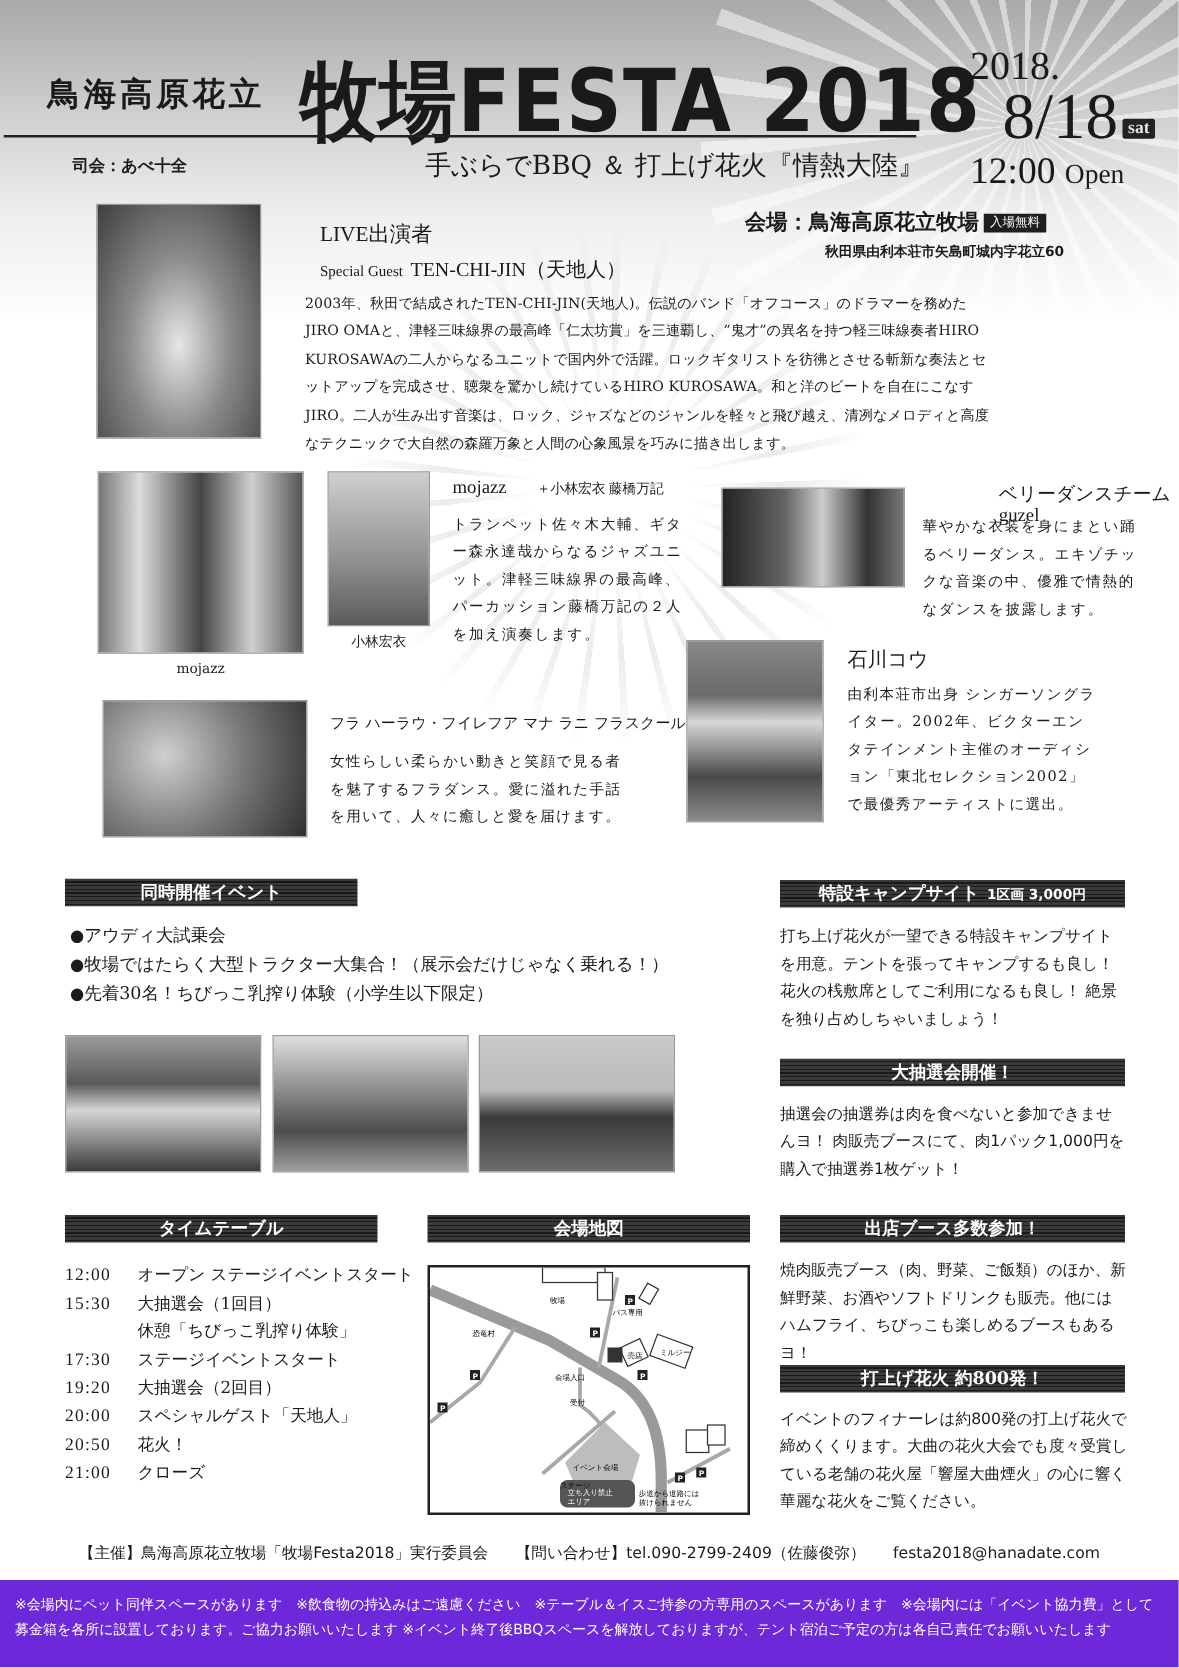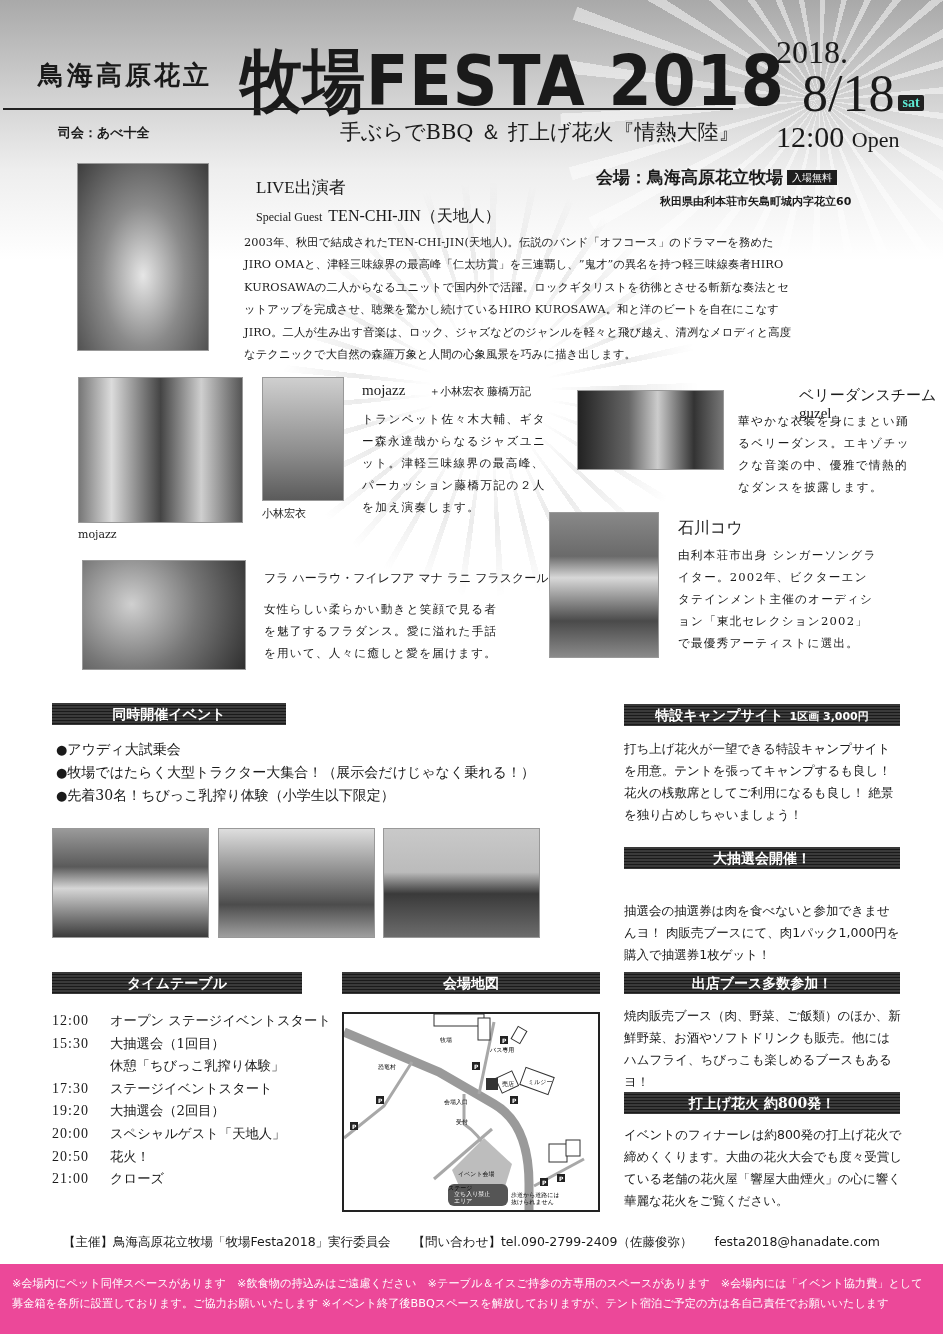--- a/index.html
+++ b/index.html
@@ -17,40 +17,40 @@
 
   
   .h-pre { position: absolute; left: 38px; top: 58px; font-family: "DejaVu Sans", sans-serif; font-weight: bold; font-size: 26px; letter-spacing: 3px; }
   .h-title { position: absolute; left: 240px; top: 34px; font-family: "DejaVu Sans", sans-serif; font-weight: bold; font-size: 62px; letter-spacing: 1px; transform: scaleY(1.12); transform-origin: left top; }
   .h-rule { position: absolute; left: 3px; top: 108px; width: 730px; border-top: 2px solid #222; }
   .h-mc { position: absolute; left: 58px; top: 124px; font-size: 13px; font-weight: bold; }
   .h-sub { position: absolute; left: 340px; top: 118px; font-size: 21px; }
   .h-date { position: absolute; left: 776px; top: 36px; font-family: "Liberation Serif", serif; }
   .h-year { font-size: 32px; line-height: 32px; }
   .h-md { font-size: 52px; line-height: 52px; display: inline-block; margin-left: 26px; }
-  .h-sat { display: inline-block; background: #222; color: #5eead4; font-size: 14px; padding: 0 4px; vertical-align: 4px; font-weight: bold; border-radius: 2px; }
+  .h-sat { display: inline-block; background: #222; color: #e5e5e5; font-size: 14px; padding: 0 4px; vertical-align: 4px; font-weight: bold; border-radius: 2px; }
   .h-time { font-size: 30px; line-height: 34px; font-family: Liberation Serif, serif; }
   .h-time small { font-size: 22px; }
 
   .venue { position: absolute; left: 596px; top: 166px; font-family: "DejaVu Sans", sans-serif; font-weight: bold; font-size: 17px; }
   .venue .free { background: #1e1e1e; color: #fff; font-family: "DejaVu Serif", serif; font-weight: normal; font-size: 10px; padding: 2px 5px; margin-left: 4px; vertical-align: 2px; }
   .address { position: absolute; left: 660px; top: 194px; font-family: "DejaVu Sans", sans-serif; font-weight: bold; font-size: 11px; }
 
   
   .photo { position: absolute; border: 1px solid #999; overflow: hidden; }
   .ph-a { background: radial-gradient(ellipse at 50% 60%, #e6e6e6 0%, #8a8a8a 45%, #3d3d3d 100%); }
   .ph-b { background: linear-gradient(90deg, #777 0%, #dcdcdc 20%, #444 50%, #cfcfcf 75%, #555 100%); }
   .ph-c { background: linear-gradient(180deg, #cfcfcf, #8e8e8e 60%, #5b5b5b); }
   .ph-d { background: linear-gradient(90deg, #222, #666 35%, #ccc 55%, #333 80%, #777); }
   .ph-e { background: linear-gradient(180deg, #888 0%, #6a6a6a 30%, #d8d8d8 45%, #4a4a4a 75%, #8a8a8a 100%); }
   .ph-f { background: radial-gradient(circle at 30% 40%, #d0d0d0, #777 50%, #2f2f2f); }
   .ph-g { background: linear-gradient(180deg, #9a9a9a 0%, #5a5a5a 35%, #d6d6d6 55%, #3b3b3b 100%); }
   .ph-h { background: linear-gradient(180deg, #dedede 0%, #8d8d8d 40%, #4c4c4c 70%, #9f9f9f 100%); }
   .ph-i { background: linear-gradient(180deg, #c9c9c9 0%, #bbbbbb 40%, #3a3a3a 60%, #6c6c6c 100%); }
-  .caption { position: absolute; font-size: 11px; }
+  .caption { position: absolute; font-size: 11px; text-align: center; }
 
   .live-h { position: absolute; left: 256px; top: 176px; font-size: 17px; font-family: "Liberation Serif", serif; }
   .live-g { position: absolute; left: 256px; top: 206px; font-family: "Liberation Serif", serif; }
   .live-g .sg { font-size: 12px; }
   .live-g .nm { font-size: 16px; margin-left: 6px; }
   .live-body { position: absolute; left: 244px; top: 232px; width: 550px; font-size: 11.3px; line-height: 22.4px; letter-spacing: 0.1px; }
 
   .act-name { position: absolute; font-family: "Liberation Serif", serif; font-size: 15px; }
   .act-name small { font-size: 11px; margin-left: 24px; }
   .act-body { position: absolute; font-size: 11.6px; line-height: 22px; letter-spacing: 1.4px; }
@@ -67,21 +67,21 @@
 
   .tt { position: absolute; left: 52px; top: 1010px; font-size: 13.3px; line-height: 22.6px; }
   .tt .row { display: flex; }
   .tt .t { width: 58px; font-family: "Liberation Serif", serif; font-size: 14px; letter-spacing: 1px; }
 
   .map { position: absolute; left: 342px; top: 1012px; width: 258px; height: 200px; border: 2px solid #222; background: #fff; overflow: hidden; }
   .map svg { width: 100%; height: 100%; }
 
   .credits { position: absolute; left: 0; top: 1234px; width: 943px; font-family: "DejaVu Sans", sans-serif; font-size: 12.5px; text-align: center; word-spacing: 2px; }
   .credits span { margin: 0 8px; }
-  .footer { position: absolute; left: 0; top: 1264px; width: 943px; height: 70px; background: #ec4899; color: #fff; font-family: "DejaVu Sans", sans-serif; font-size: 11.2px; line-height: 20px; padding: 10px 14px 0 12px; }
+  .footer { position: absolute; left: 0; top: 1264px; width: 943px; height: 70px; background: #6d28d9; color: #fff; font-family: "DejaVu Sans", sans-serif; font-size: 11.2px; line-height: 20px; padding: 10px 14px 0 12px; }
 </style>
 </head>
 <body>
 
 <div class="page">
   <div class="bg-top"></div>
   <div class="burst"></div>
   <div class="burst2"></div>
 
   <div class="h-pre">鳥海高原花立</div>
@@ -134,21 +134,21 @@
     <div><span class="dot">●</span><span>先着30名！ちびっこ乳搾り体験（小学生以下限定）</span></div>
   </div>
   <div class="photo ph-g" style="left:52px;top:828px;width:157px;height:110px;"></div>
   <div class="photo ph-h" style="left:218px;top:828px;width:157px;height:110px;"></div>
   <div class="photo ph-i" style="left:383px;top:828px;width:157px;height:110px;"></div>
 
   <div class="bar" style="left:624px;top:704px;width:276px;"><span>特設キャンプサイト</span><small>1区画 3,000円</small></div>
   <div class="side-body" style="top:738px;">打ち上げ花火が一望できる特設キャンプサイトを用意。テントを張ってキャンプするも良し！花火の桟敷席としてご利用になるも良し！ 絶景を独り占めしちゃいましょう！</div>
 
   <div class="bar" style="left:624px;top:847px;width:276px;">大抽選会開催！</div>
-  <div class="side-body" style="top:900px;">抽選会の抽選券は肉を食べないと参加できませんヨ！ 肉販売ブースにて、肉1パック1,000円を購入で抽選券1枚ゲット！</div>
+  <div class="side-body" style="top:880px;">抽選会の抽選券は肉を食べないと参加できませんヨ！ 肉販売ブースにて、肉1パック1,000円を購入で抽選券1枚ゲット！</div>
 
   <div class="bar" style="left:624px;top:972px;width:276px;">出店ブース多数参加！</div>
   <div class="side-body" style="top:1005px;">焼肉販売ブース（肉、野菜、ご飯類）のほか、新鮮野菜、お酒やソフトドリンクも販売。他にはハムフライ、ちびっこも楽しめるブースもあるヨ！</div>
 
   <div class="bar" style="left:624px;top:1092px;width:276px;">打上げ花火 約800発！</div>
   <div class="side-body" style="top:1124px;">イベントのフィナーレは約800発の打上げ花火で締めくくります。大曲の花火大会でも度々受賞している老舗の花火屋「響屋大曲煙火」の心に響く華麗な花火をご覧ください。</div>
 
   <div class="bar" style="left:52px;top:972px;width:250px;">タイムテーブル</div>
   <div class="tt">
     <div class="row">

